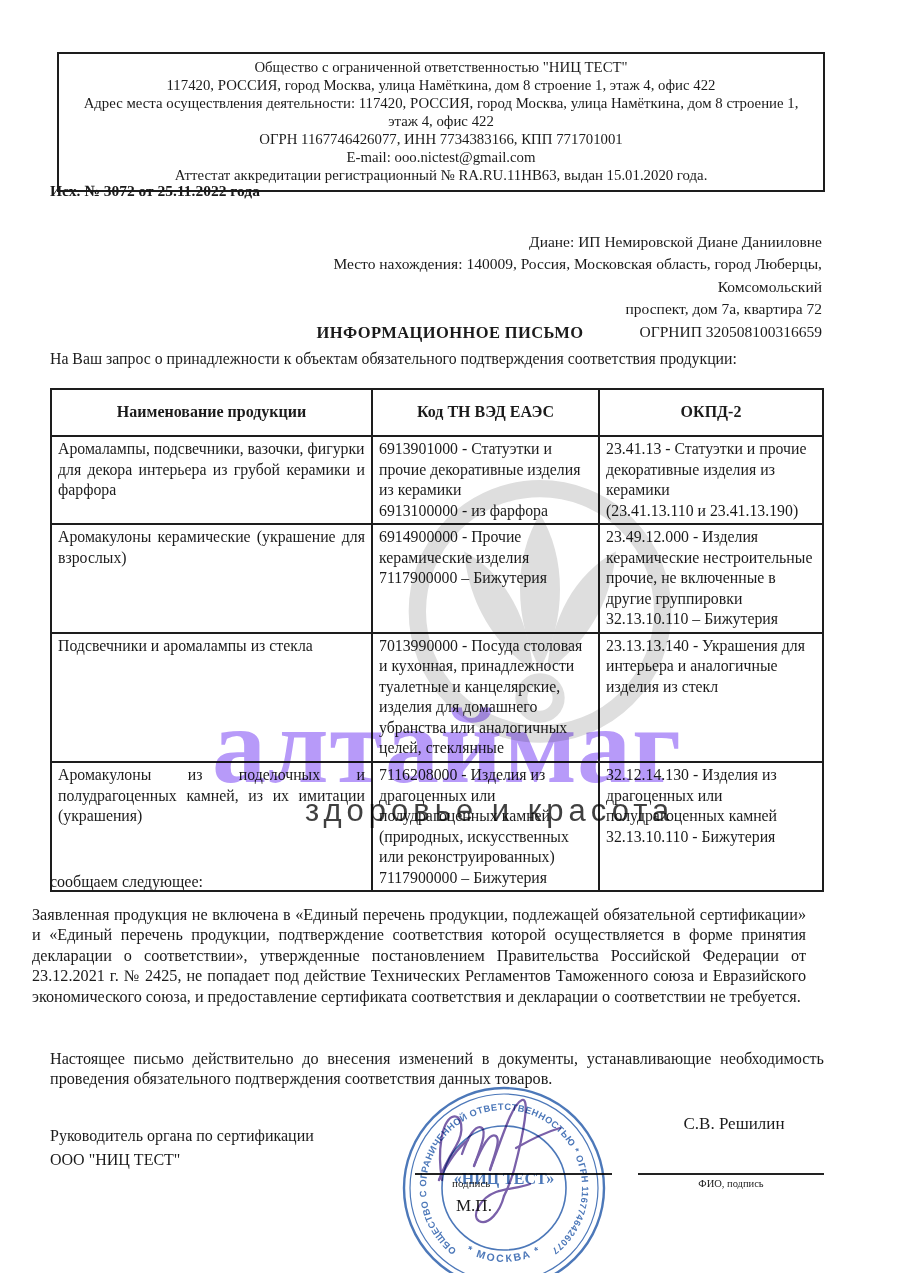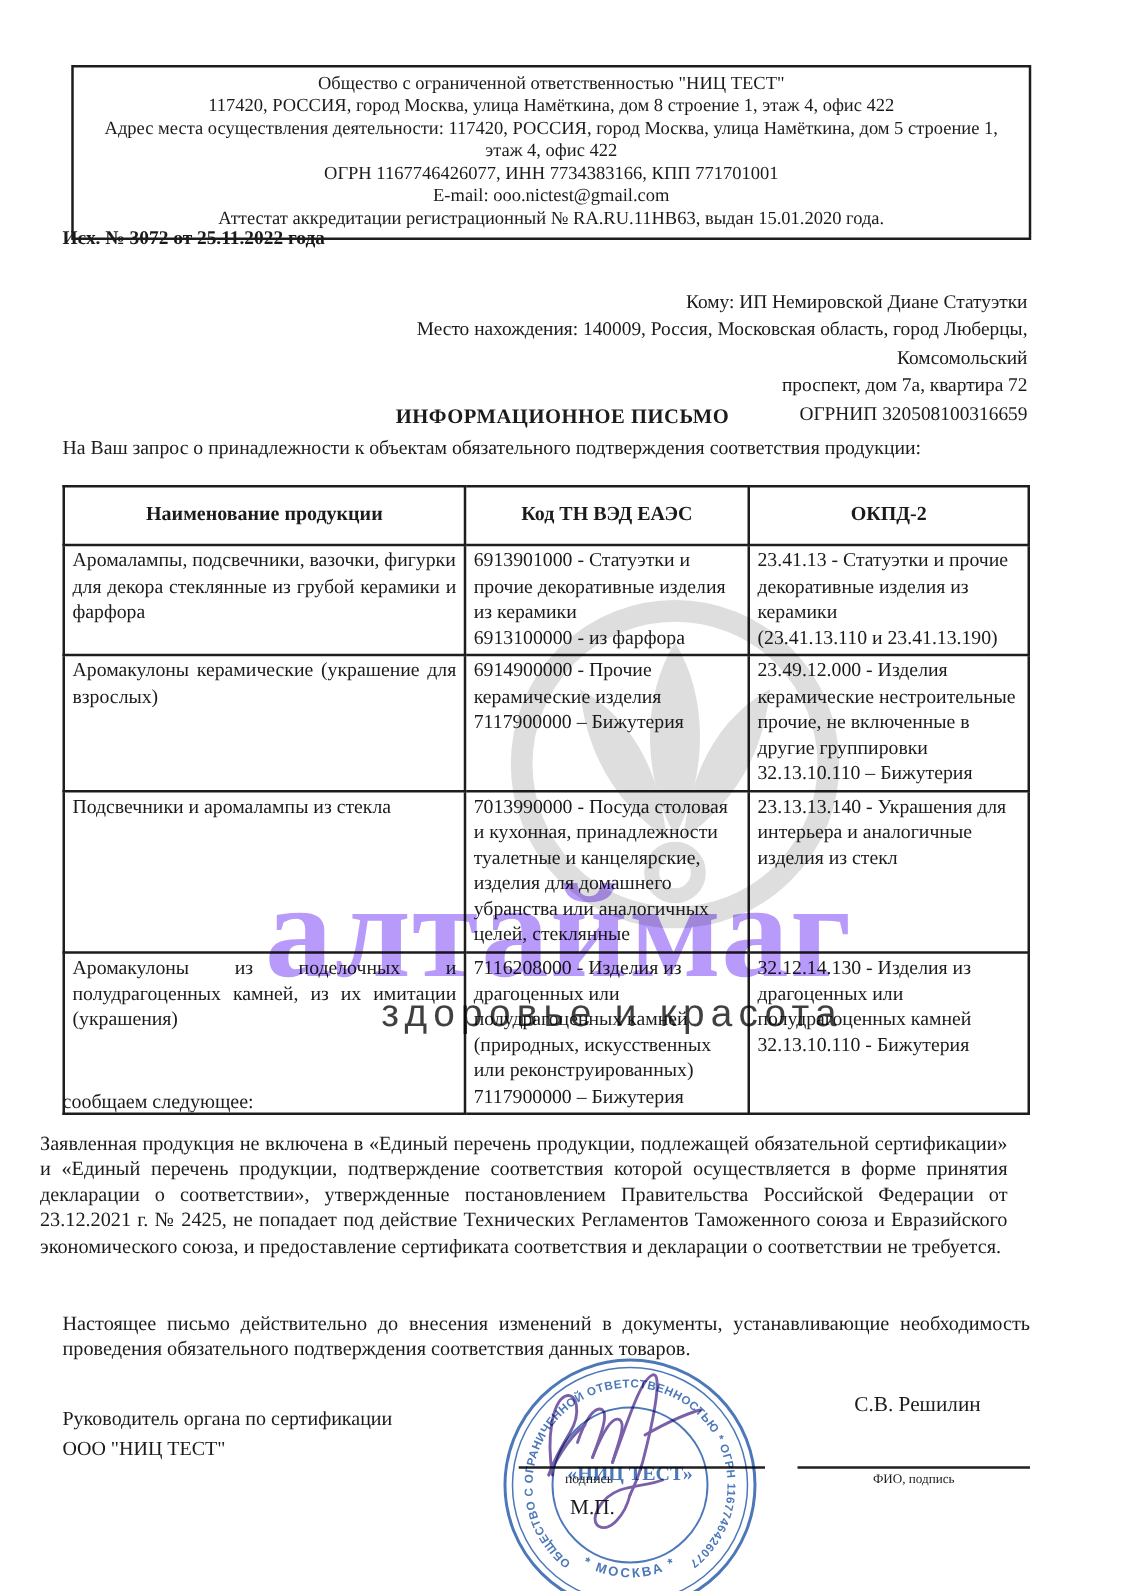--- a/index.html
+++ b/index.html
@@ -73,30 +73,30 @@
   .autograph { position:absolute; left:420px; top:1072px; width:175px; height:150px; mix-blend-mode:multiply; opacity:.9; }
 </style>
 </head>
 <body>
 
 <div class="page">
 
   <div class="letterhead">
     <div>Общество с ограниченной ответственностью "НИЦ ТЕСТ"</div>
     <div>117420, РОССИЯ, город Москва, улица Намёткина, дом 8 строение 1, этаж 4, офис 422</div>
-    <div>Адрес места осуществления деятельности: 117420, РОССИЯ, город Москва, улица Намёткина, дом 5 строение 1, этаж 4, офис 422</div>
+    <div>Адрес места осуществления деятельности: 117420, РОССИЯ, город Москва, улица Намёткина, дом 8 строение 1, этаж 4, офис 422</div>
     <div>ОГРН 1167746426077, ИНН 7734383166, КПП 771701001</div>
     <div>E-mail: ooo.nictest@gmail.com</div>
     <div>Аттестат аккредитации регистрационный № RA.RU.11НВ63, выдан 15.01.2020 года.</div>
   </div>
 
   <div class="ref-line">Исх. № 3072 от 25.11.2022 года</div>
 
   <div class="recipient">
-    <div>Кому: ИП Немировской Диане Статуэтки</div>
+    <div>Диане: ИП Немировской Диане Данииловне</div>
     <div>Место нахождения: 140009, Россия, Московская область, город Люберцы, Комсомольский</div>
     <div>проспект, дом 7а, квартира 72</div>
     <div>ОГРНИП 320508100316659</div>
   </div>
 
   <div class="doc-title">ИНФОРМАЦИОННОЕ ПИСЬМО</div>
   <div class="intro">На Ваш запрос о принадлежности к объектам обязательного подтверждения соответствия продукции:</div>
 
   <table class="codes">
     <colgroup>
@@ -107,21 +107,21 @@
     <thead>
       <tr class="hr">
         <th>Наименование продукции</th>
         <th>Код ТН ВЭД ЕАЭС</th>
         <th>ОКПД-2</th>
       </tr>
     </thead>
     <tbody>
       <tr class="r1">
         <td class="j">Аромалампы, подсвечники, вазочки, фигурки
-для декора стеклянные из грубой керамики и фарфора</td>
+для декора интерьера из грубой керамики и фарфора</td>
         <td>6913901000 - Статуэтки и прочие декоративные изделия из керамики
 6913100000 - из фарфора</td>
         <td>23.41.13 - Статуэтки и прочие декоративные изделия из керамики
 (23.41.13.110 и 23.41.13.190)</td>
       </tr>
       <tr class="r2">
         <td class="j">Аромакулоны керамические (украшение для взрослых)</td>
         <td>6914900000 - Прочие керамические изделия
 7117900000 – Бижутерия</td>
         <td>23.49.12.000 - Изделия керамические нестроительные прочие, не включенные в другие группировки

